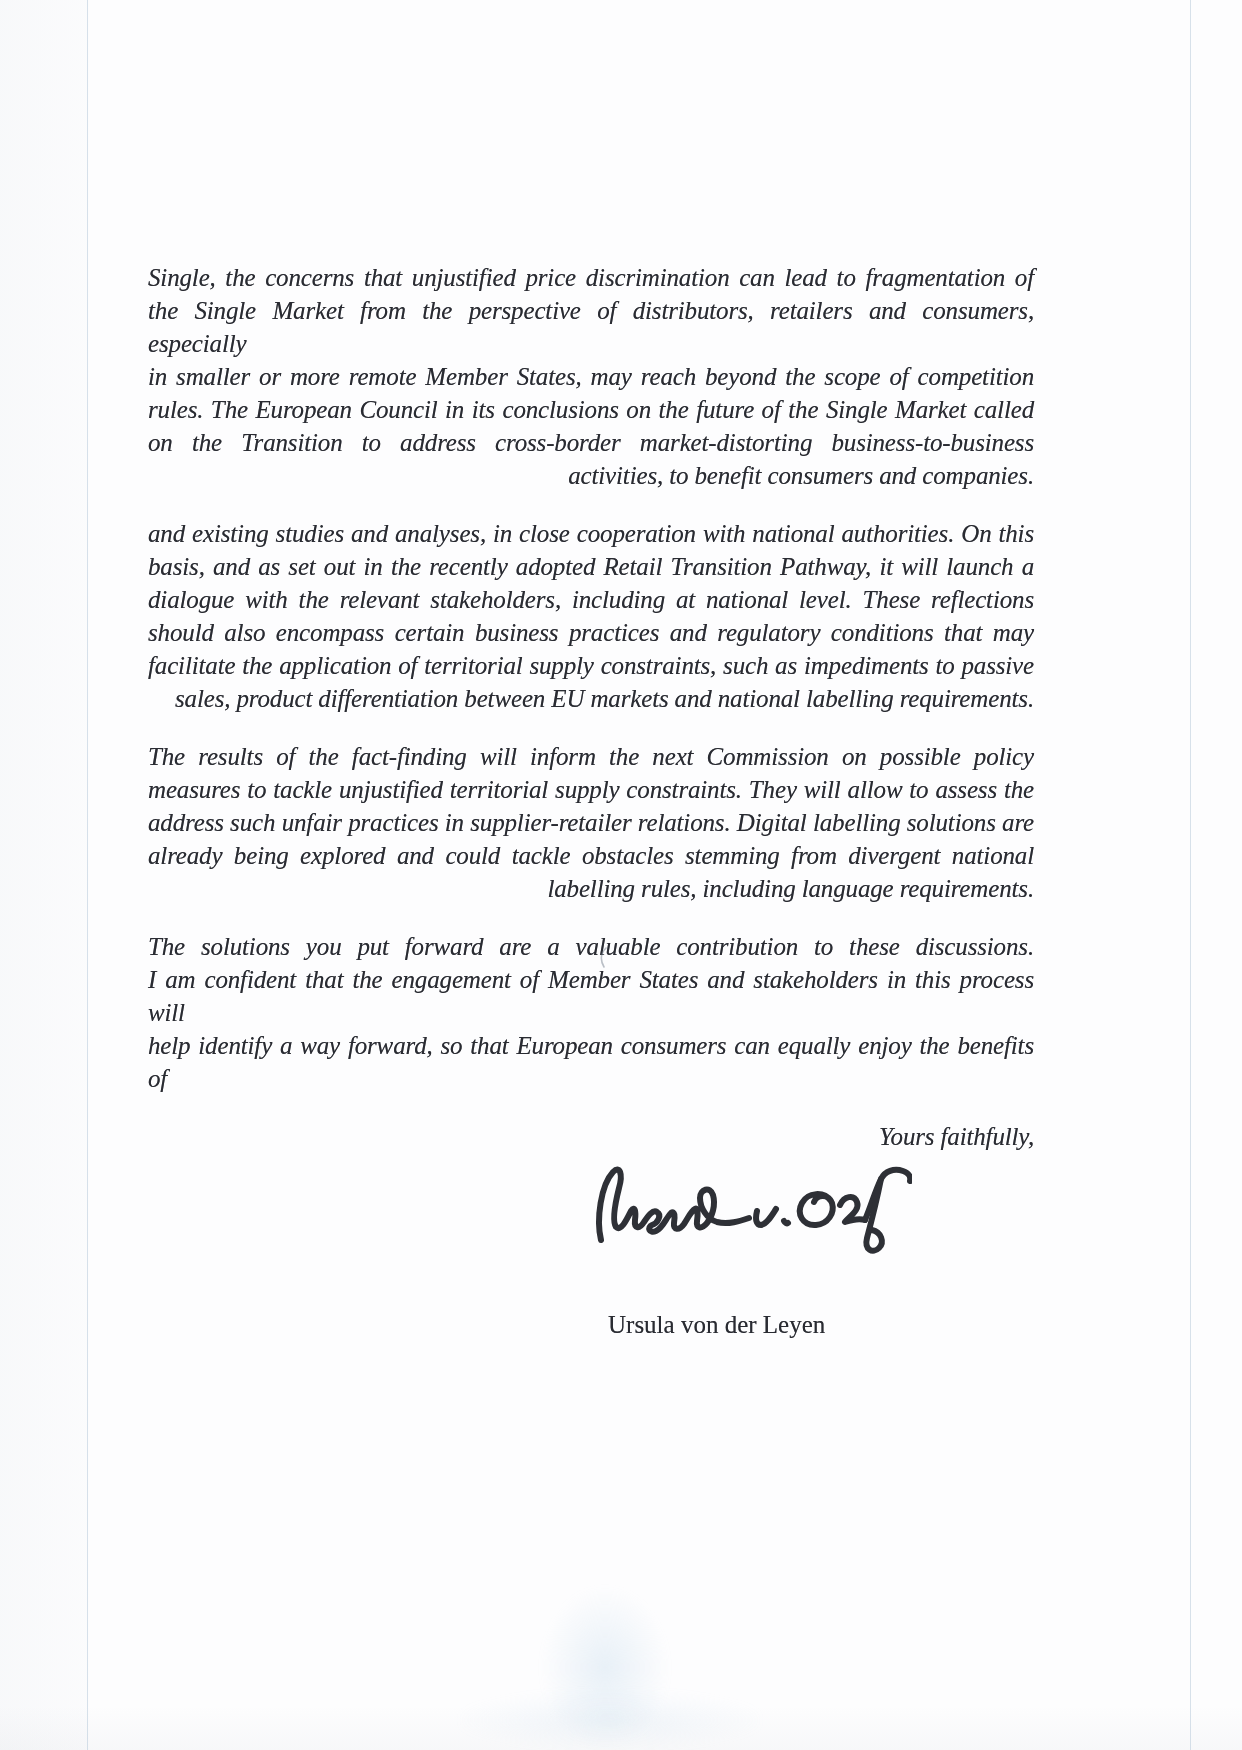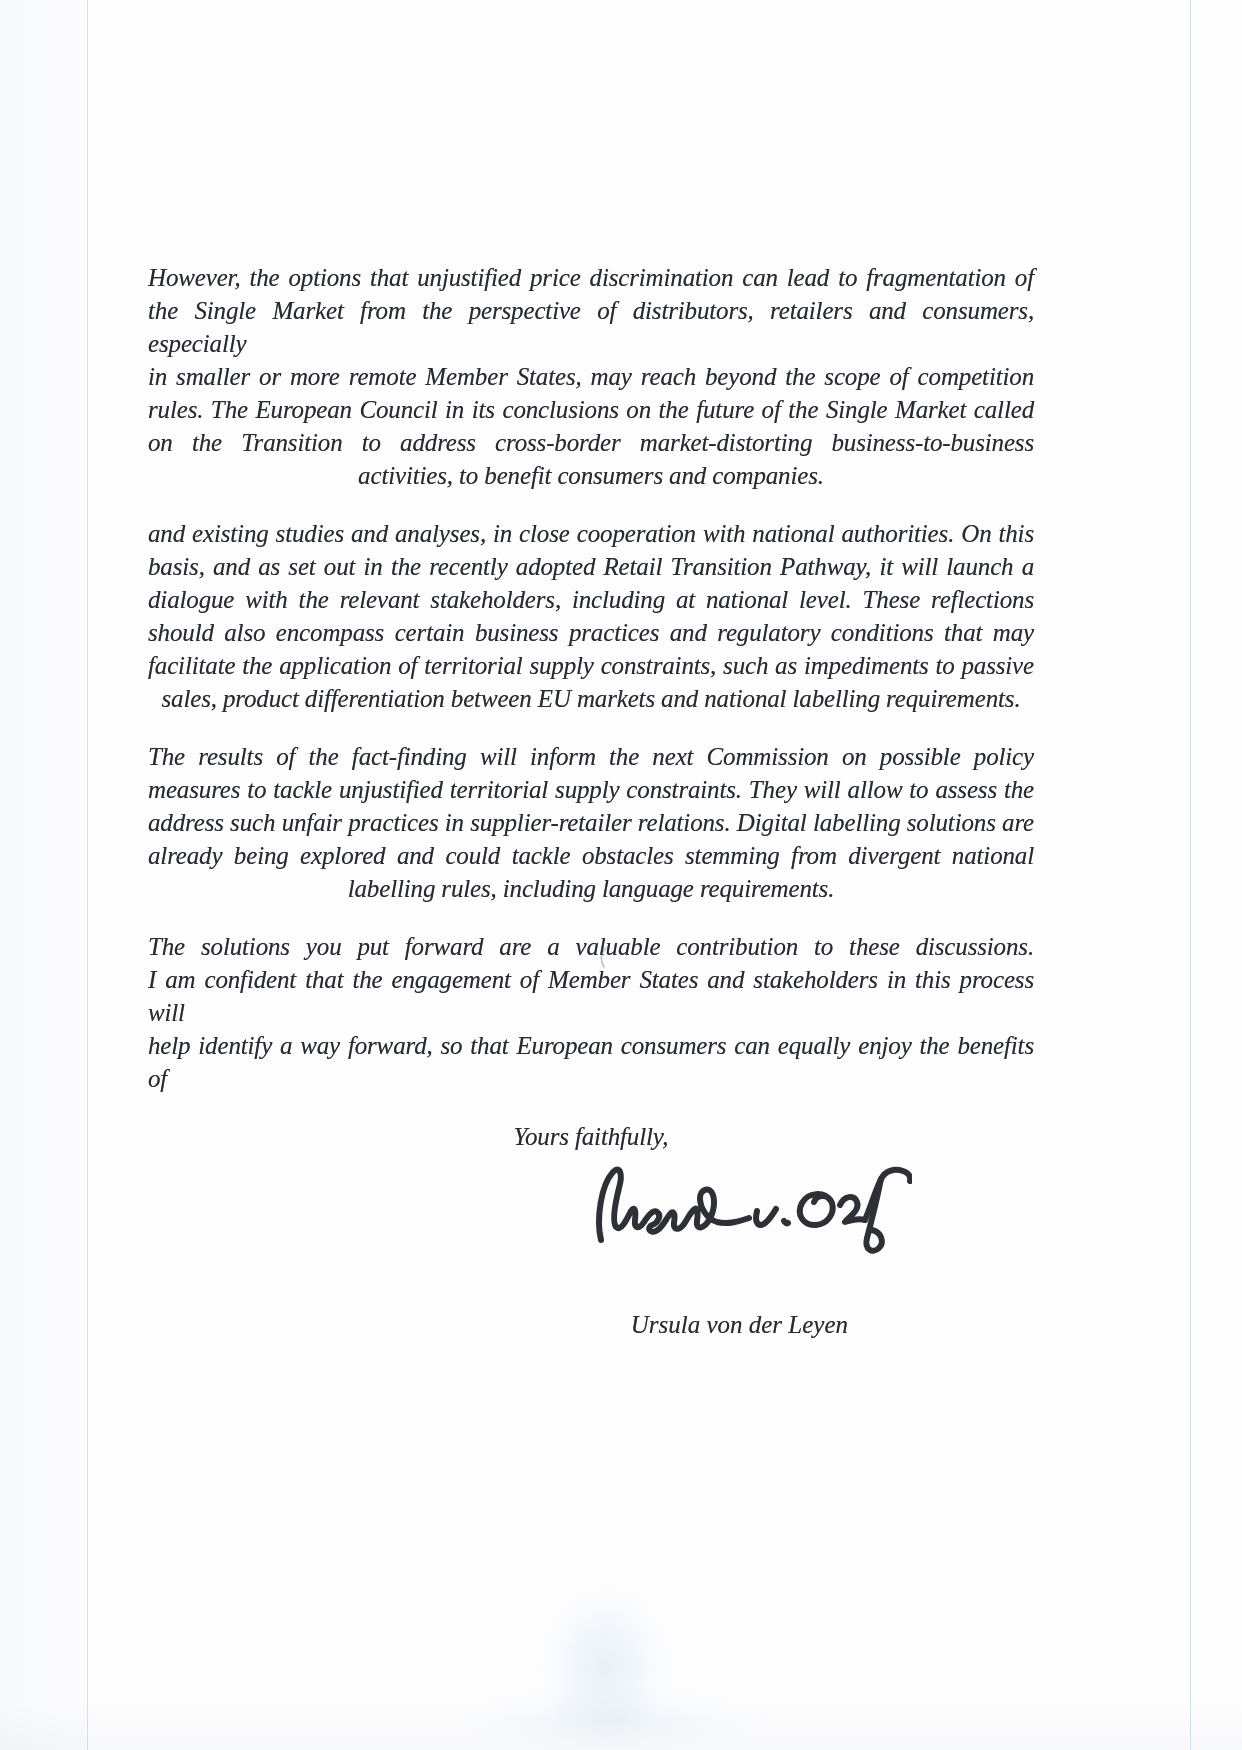--- a/index.html
+++ b/index.html
@@ -34,34 +34,33 @@
     color: #292b32;
     text-shadow: 0 0 0.5px rgba(41,43,50,0.55);
   }
   .para { margin: 0; }
   .para + .para, .closing { margin-top: 17px; }
   .jline {
     text-align: justify;
     text-align-last: justify;
     -moz-text-align-last: justify;
   }
-  .lline { text-align: center; }
+  .lline { text-align: right; }
 
   .signature {
     position: absolute;
     left: 594px; top: 1161px;
     width: 318px; height: 102px;
   }
   .signature svg { display: block; width: 100%; height: 100%; }
 
   .signer-name {
     position: absolute;
     left: 608px; top: 1311px; width: 240px;
-    text-align: right;
-    font-style: italic;
+    text-align: left;
     font-size: 25px;
     color: #292b32;
     text-shadow: 0 0 0.5px rgba(41,43,50,0.55);
   }
 
   .artifact {
     position: absolute; left: 597px; top: 946px;
     width: 12px; height: 24px;
   }
   .smudge {
@@ -83,21 +82,21 @@
 
 <div class="page">
 
   <div class="scan-line left"></div>
   <div class="scan-line right"></div>
 
   <div class="letter">
 
     <p class="para">
       </p>
-      <div class="jline">However, the options that unjustified price discrimination can lead to fragmentation of</div>
+      <div class="jline">Single, the concerns that unjustified price discrimination can lead to fragmentation of</div>
       <div class="jline">the Single Market from the perspective of distributors, retailers and consumers, especially</div>
       <div class="jline">in smaller or more remote Member States, may reach beyond the scope of competition</div>
       <div class="jline">rules. The European Council in its conclusions on the future of the Single Market called</div>
       <div class="jline">on the Transition to address cross-border market-distorting business-to-business</div>
       <div class="lline">activities, to benefit consumers and companies.</div>
     <p></p>
 
     <p class="para">
       </p>
       <div class="jline">and existing studies and analyses, in close cooperation with national authorities. On this</div>

